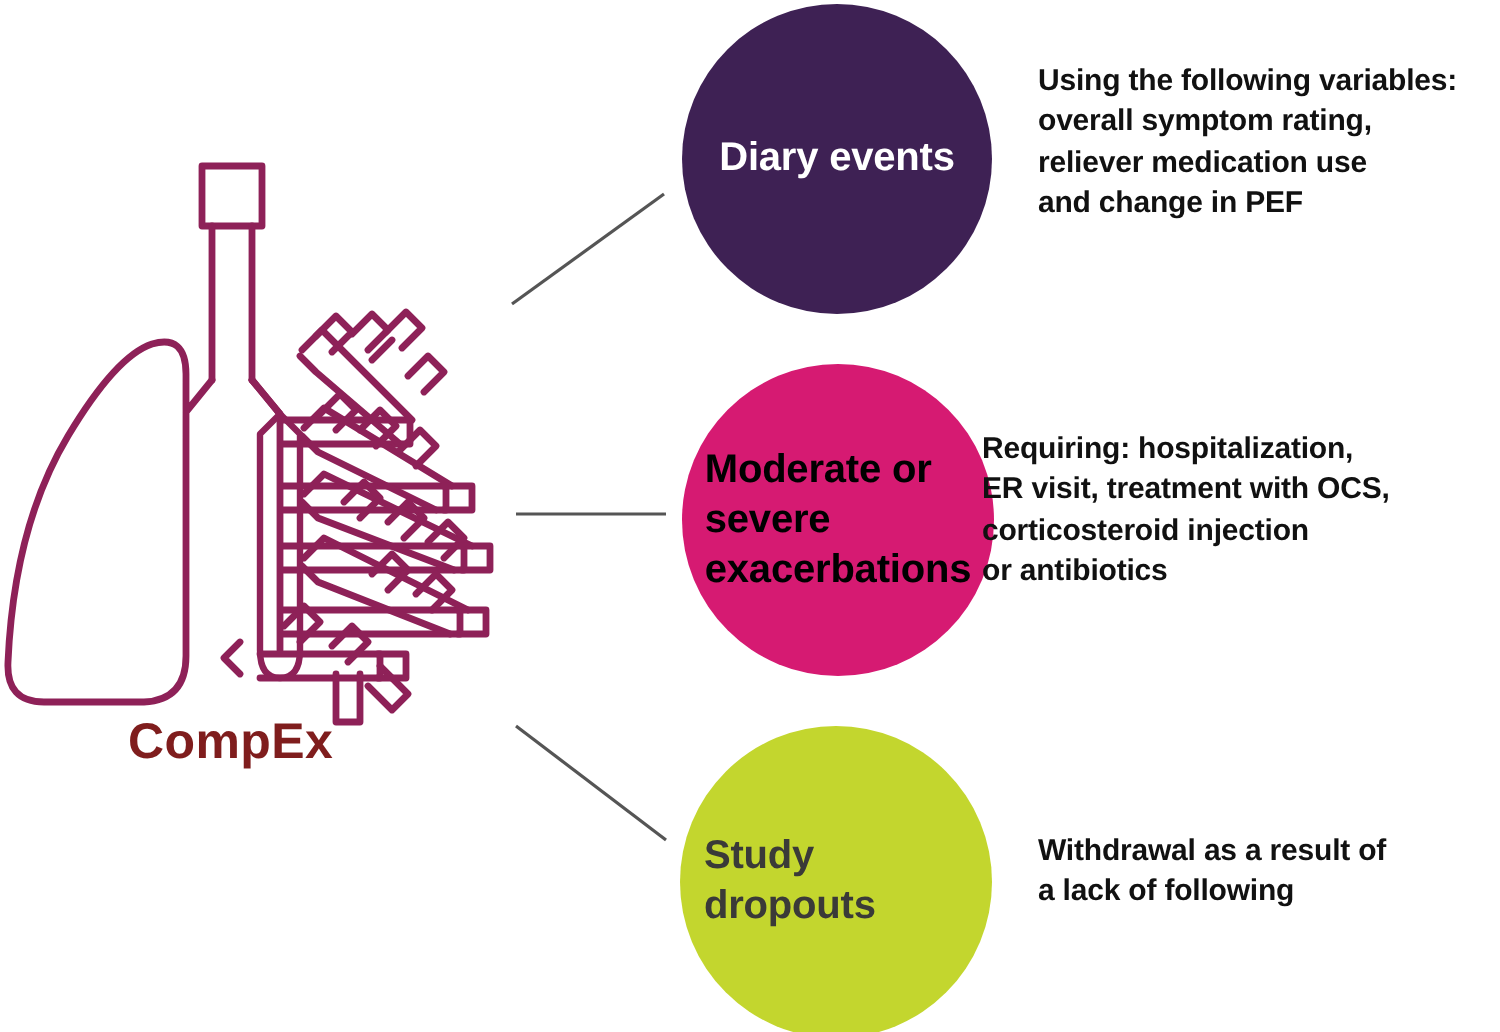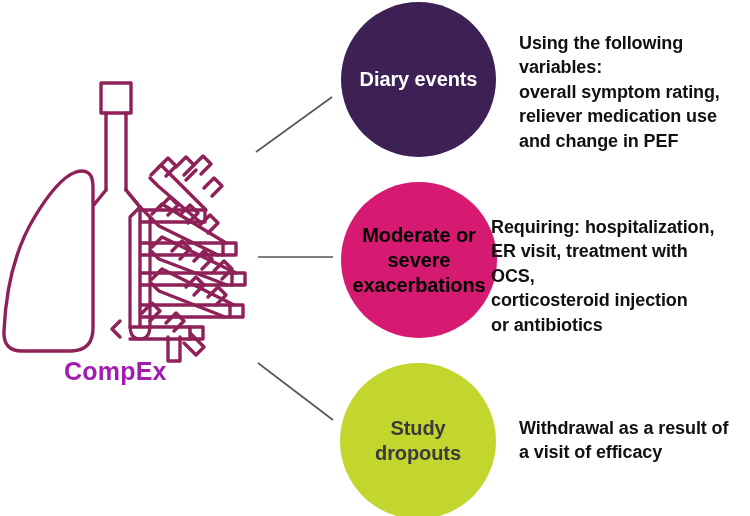--- a/index.html
+++ b/index.html
@@ -23,34 +23,34 @@
     color:#8E2158;text-align:left;line-height:1.1;
   }
 
   
   .connectors{position:absolute;left:0;top:0;width:750px;height:516px;pointer-events:none;}
 
   
   .node{
     position:absolute;border-radius:50%;
     display:flex;align-items:center;justify-content:center;
-    text-align:center;box-sizing:border-box;
+    box-sizing:border-box;
   }
   .node-label{
     font-size:20px;font-weight:bold;line-height:1.25;
     letter-spacing:-.1px;padding:0 12px;
   }
   #node-diary{left:341px;top:2px;width:155px;height:155px;}
   #node-exac {left:341px;top:182px;width:156px;height:156px;}
   #node-drop {left:340px;top:363px;width:156px;height:156px;}
 
   
   .desc{
     position:absolute;
-    font-size:18px;font-weight:bold;line-height:1.36;
+    font-size:15px;font-weight:bold;line-height:1.36;
     color:#111111;letter-spacing:-.1px;white-space:pre-line;
   }
   #desc-diary{left:519px;top:31px;width:232px;}
   #desc-exac {left:491px;top:215px;width:232px;}
   #desc-drop {left:519px;top:416px;width:232px;}
 </style>
 </head>
 <body style="background: rgb(255, 255, 255);">
 
 <div id="stage">
@@ -106,21 +106,21 @@
       <path d="M130 252 L190 252 L190 264 L130 264" stroke="#8E2158"></path>
       <path d="M120 246 L112 254 L120 262" stroke="#8E2158"></path>
       <path d="M142 238 L152 228 L160 236 L150 246" stroke="#8E2158"></path>
       <path d="M166 248 L176 238 L184 246 L174 256" stroke="#8E2158"></path>
       <path d="M189 252 L203 252 L203 264 L189 264" stroke="#8E2158"></path>
       <path d="M168 262 L168 286 L180 286 L180 262" stroke="#8E2158"></path>
       <path d="M190 258 L204 272 L196 280 L184 268" stroke="#8E2158"></path>
     </svg>
   </div>
 
-  <div class="compex-label" style="color: #a21caf;">CompEx</div>
+  <div class="compex-label" style="color: #7f1d1d;">CompEx</div>
 
   <svg class="connectors" viewBox="0 0 750 516" xmlns="http://www.w3.org/2000/svg">
     <line x1="256" y1="152" x2="332" y2="97" stroke="#555555" stroke-width="1.6"></line>
     <line x1="258" y1="257" x2="333" y2="257" stroke="#555555" stroke-width="1.6"></line>
     <line x1="258" y1="363" x2="333" y2="420" stroke="#555555" stroke-width="1.6"></line>
   </svg>
 
   <div class="node" id="node-diary" style="background: rgb(62, 33, 84); color: rgb(255, 255, 255);">
     <span class="node-label">Diary events</span>
   </div>
@@ -137,15 +137,15 @@
   <div class="desc" id="desc-exac">Requiring: hospitalization,
 ER visit, treatment with OCS,
 corticosteroid injection
 or antibiotics</div>
 
   <div class="node" id="node-drop" style="background: rgb(195, 214, 46); color: rgb(58, 58, 56);">
     <span class="node-label">Study
 dropouts</span>
   </div>
   <div class="desc" id="desc-drop">Withdrawal as a result of
-a visit of efficacy</div>
+a lack of following</div>
 
 </div>
 
 </body></html>

